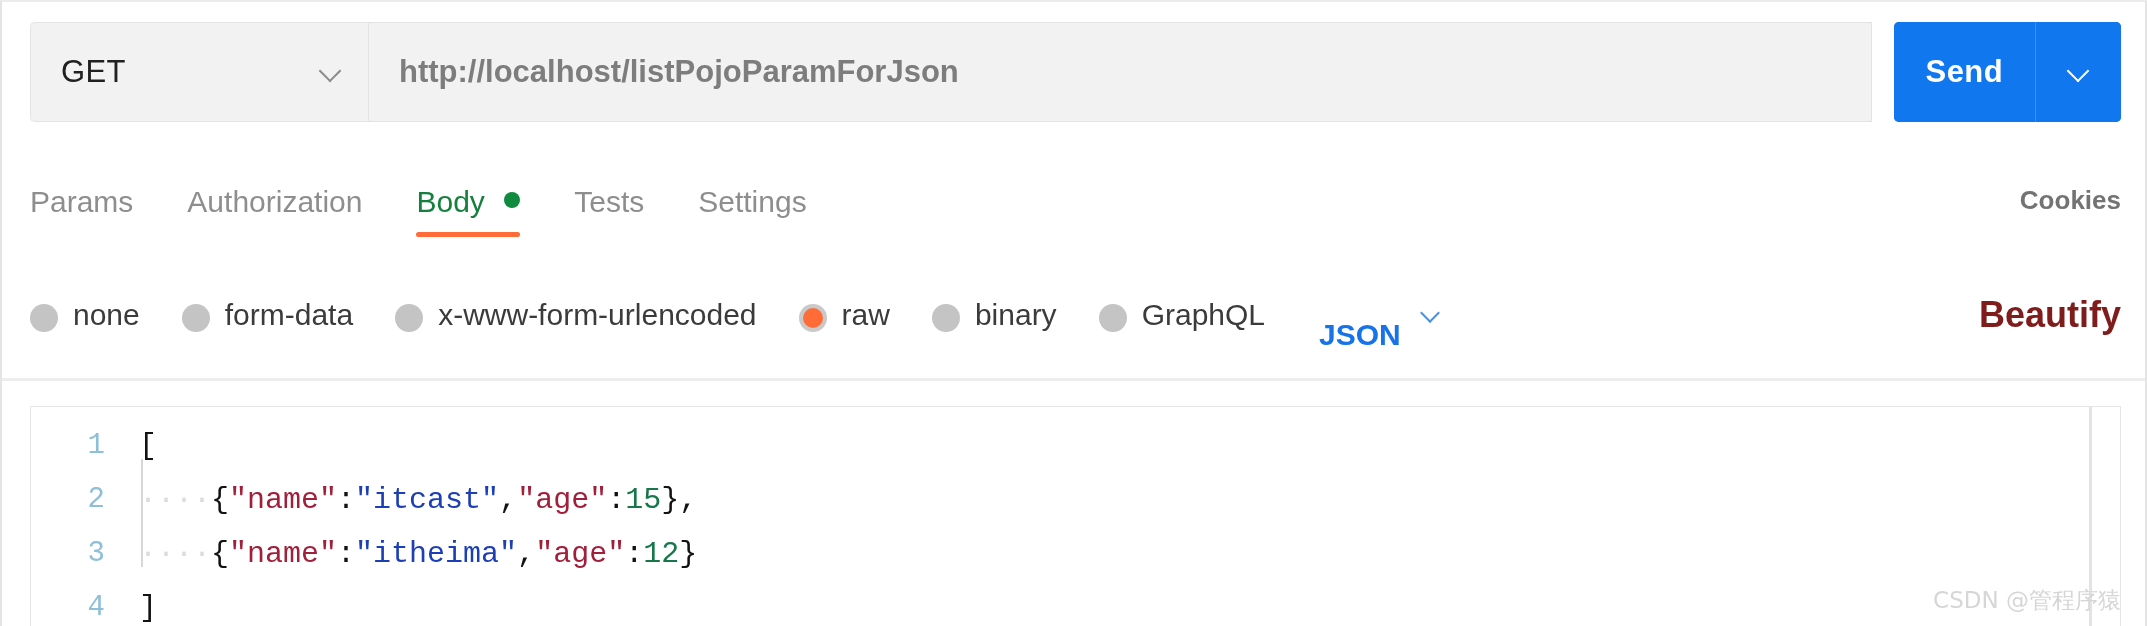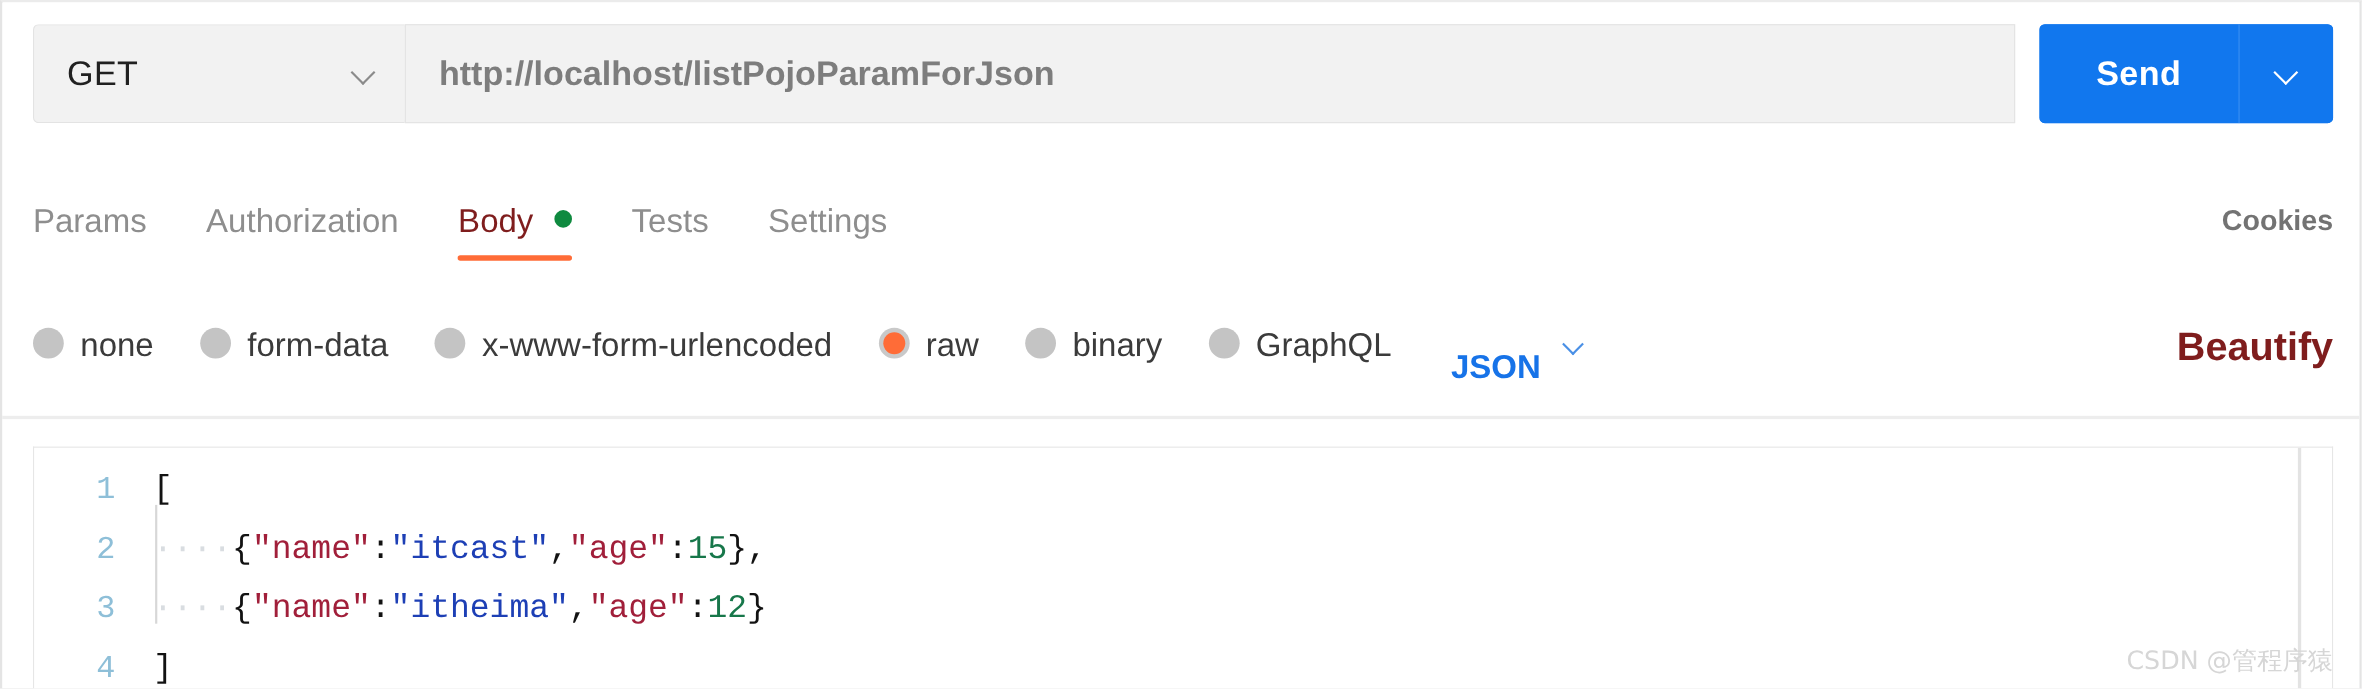--- a/index.html
+++ b/index.html
@@ -21,21 +21,21 @@
     border-right: 2px solid #e4e4e4;
     border-top: 2px solid #ebebeb;
   }
 
   
   .url-bar {
     position: absolute;
     left: 28px;
     top: 20px;
     right: 24px;
-    height: 90px;
+    height: 100px;
     display: flex;
     align-items: stretch;
     justify-content: flex-end;
   }
 
   .method-select {
     width: 338px;
     background: #f2f2f2;
     border: 1px solid #e3e3e3;
     border-right: none;
@@ -88,21 +88,21 @@
     overflow: hidden;
     background: #1177ee;
   }
   .send-btn {
     background: #1177ee;
     border: none;
     color: #ffffff;
     font-family: "Liberation Sans", sans-serif;
     font-size: 31px;
     font-weight: bold;
-    padding: 0 52px;
+    padding: 0 32px;
     cursor: pointer;
     letter-spacing: 0.4px;
   }
   .send-caret {
     width: 86px;
     background: #1177ee;
     border: none;
     border-left: 1.5px solid #3a8ff2;
     display: flex;
     align-items: center;
@@ -123,21 +123,21 @@
   }
   .tab {
     font-size: 30px;
     color: #8e8e8e;
     padding: 8px 0 18px 0;
     margin-right: 54px;
     position: relative;
     cursor: pointer;
     white-space: nowrap;
   }
-  .tab.active { color: #7f1d1d; }
+  .tab.active { color: #15803d; }
   .tab.active::after {
     content: "";
     position: absolute;
     left: 0; right: 0; bottom: 0;
     height: 5px;
     background: #ff6c37;
     border-radius: 3px;
   }
   .hdr-count { color: #14864b; }
   .body-dot {
@@ -163,21 +163,21 @@
     position: absolute;
     left: 28px;
     top: 280px;
     right: 24px;
     height: 66px;
     display: flex;
     align-items: center;
   }
   .radio-item {
     display: flex;
-    align-items: flex-start;
+    align-items: flex-end;
     margin-right: 42px;
     cursor: pointer;
     white-space: nowrap;
   }
   .radio-dot {
     width: 28px; height: 28px;
     border-radius: 50%;
     background: #c4c4c4;
     margin-right: 15px;
     flex: none;

